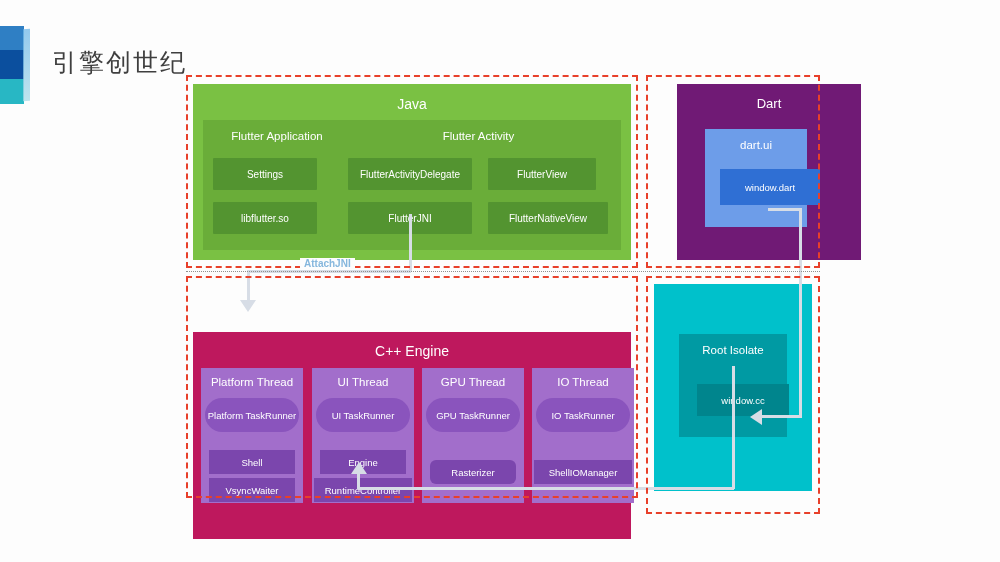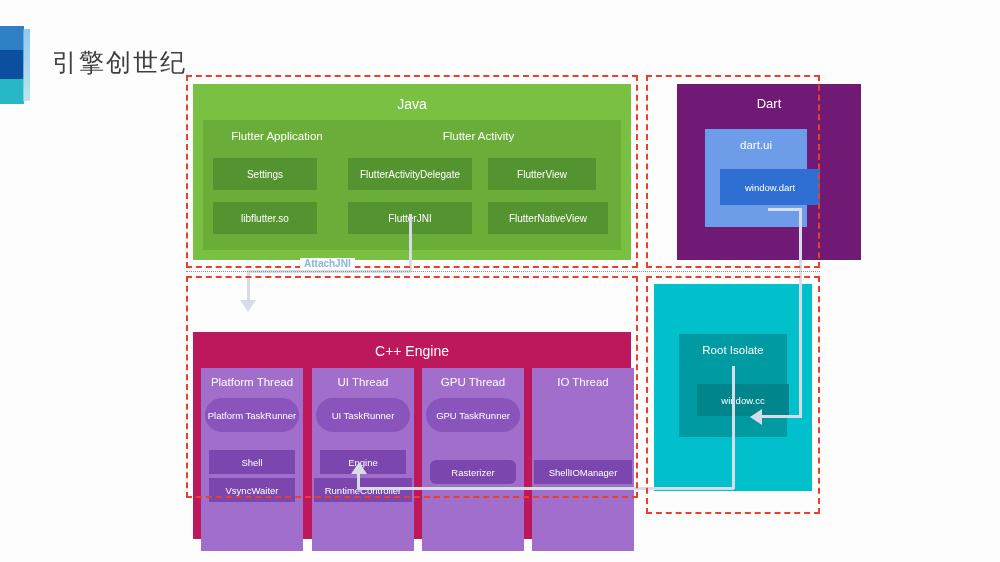--- a/index.html
+++ b/index.html
@@ -104,21 +104,21 @@
 
   
   #dart      { left: 677px; top: 84px; width: 184px; height: 176px; background: #701a75; }
   #dart > .panel-title { top: 12px; font-size: 13px; }
   #dartui    { left: 28px; top: 45px; width: 102px; height: 98px; background: #6d9de9; }
   #windowdart{ left: 15px; top: 40px; width: 100px; height: 36px; background: #2f6fd4; font-size: 9.5px; }
 
   
   #cpp        { left: 193px; top: 284px; width: 438px; height: 207px; background: #be185d; margin-top: 48px; }
   #cpp > .panel-title { top: 11px; font-size: 14px; }
-  .thread-col { position: absolute; top: 36px; width: 102px; height: 183px; background: #a26ecb; box-sizing: border-box; }
+  .thread-col { position: absolute; top: 36px; width: 102px; height: 135px; background: #a26ecb; box-sizing: border-box; }
   #col-platform { left: 8px;   }
   #col-ui       { left: 119px; }
   #col-gpu      { left: 229px; }
   #col-io       { left: 339px; }
   .thread-title { position: absolute; left: 0; width: 100%; text-align: center; top: 8px; font-size: 11.5px; color: #fff; }
   .runner {
     position: absolute; left: 4px; top: 30px; width: 94px; height: 34px;
     background: #8a54bd; border-radius: 18px;
     display: flex; align-items: center; justify-content: center;
     font-size: 9.5px; color: #fff; white-space: nowrap;
@@ -238,20 +238,21 @@
     </div>
 
     <div class="thread-col" id="col-gpu">
       <div class="thread-title">GPU Thread</div>
       <div class="runner">GPU TaskRunner</div>
       <div class="cpp-box b-a" style="top:92px;border-radius:6px;">Rasterizer</div>
     </div>
 
     <div class="thread-col" id="col-io">
       <div class="thread-title">IO Thread</div>
+      <div class="runner">IO TaskRunner</div>
       <div class="cpp-box b-a wide" style="top:92px;">ShellIOManager</div>
     </div>
   </div>
 
   <div class="panel" id="dartvm">
     <div class="panel" id="rootiso">
       <div class="sub-title">Root Isolate</div>
       <div class="cell" id="windowcc">window.cc</div>
     </div>
   </div>

